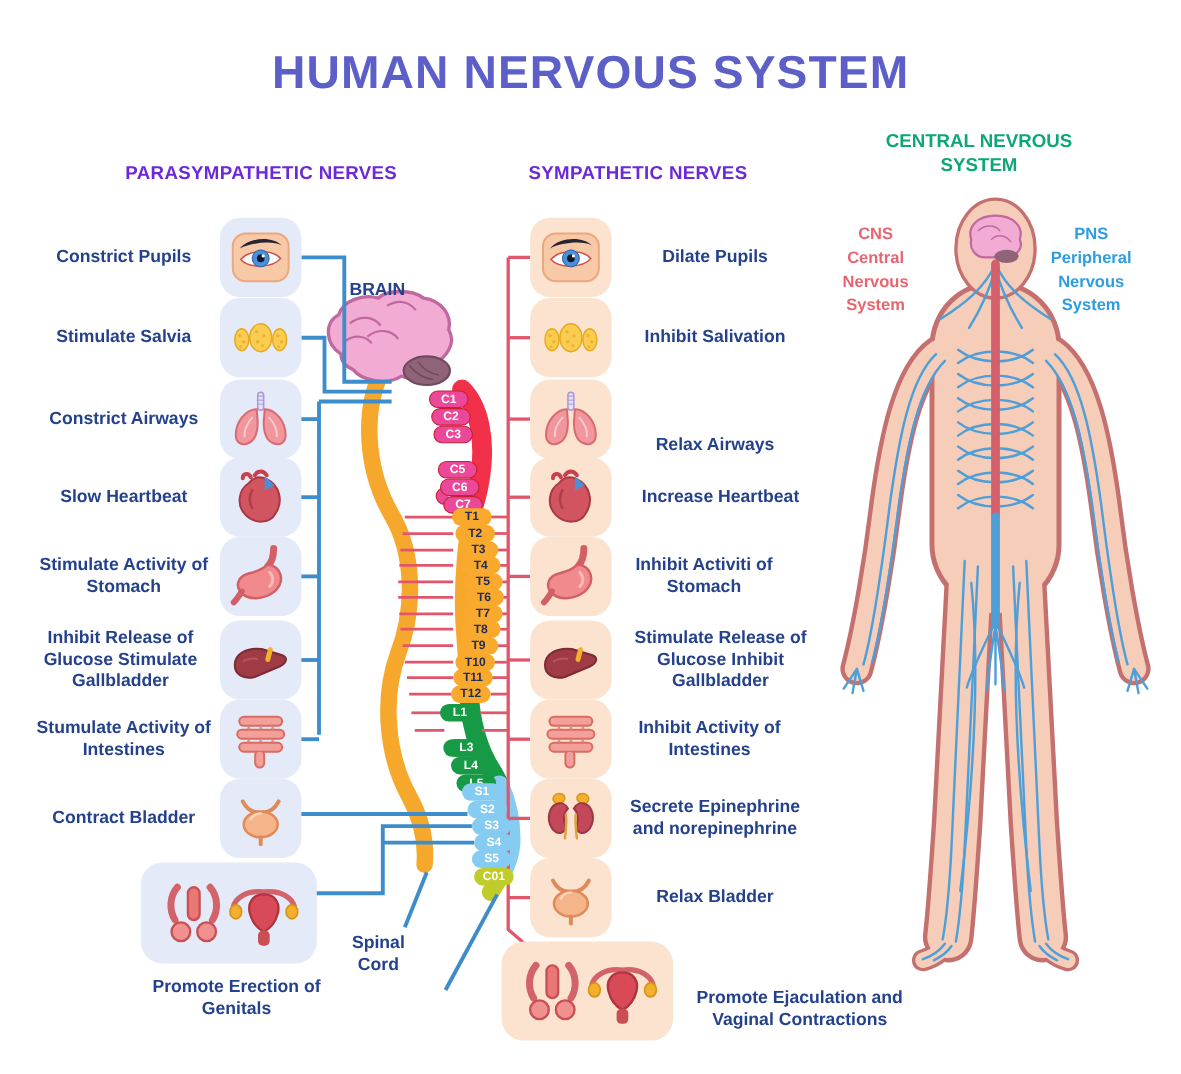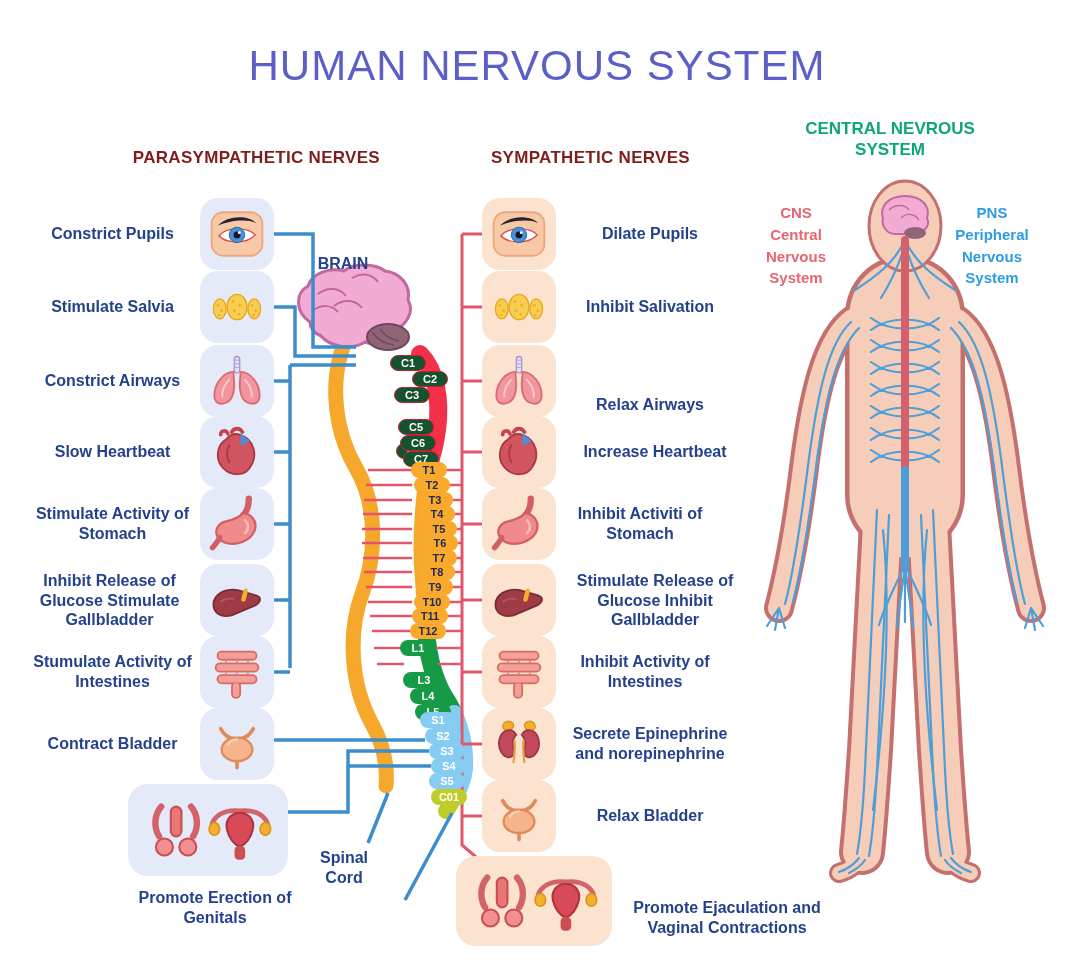--- a/index.html
+++ b/index.html
@@ -2,32 +2,32 @@
 <html><head>
 <meta charset="utf-8">
 <style>
   html,body{margin:0;padding:0;background:#fff;}
   .canvas{position:relative;width:1074px;height:976px;background:#ffffff;overflow:hidden;
           font-family:"Liberation Sans", sans-serif;}
   .abs{position:absolute;}
   svg.layer{position:absolute;inset:0;width:1074px;height:976px;pointer-events:none;}
   #art{z-index:1;} #lines{z-index:2;}
   .content{position:absolute;inset:0;z-index:3;}
-  .title{left:0;right:0;top:42px;text-align:center;color:#5b5fc7;font-size:42px;font-weight:400;letter-spacing:1px;}
-  .sect-h{color:#7f1d1d;font-size:17px;font-weight:800;text-align:right;letter-spacing:.3px;}
+  .title{left:0;right:0;top:42px;text-align:center;color:#5b5fc7;font-size:42px;font-weight:700;letter-spacing:1px;}
+  .sect-h{color:#6d28d9;font-size:17px;font-weight:800;text-align:center;letter-spacing:.3px;}
   .lbl{color:#24418c;font-size:16px;font-weight:700;line-height:1.22;text-align:center;transform:translateY(-50%);}
   .box{position:absolute;width:74px;height:72px;border-radius:18px;display:flex;align-items:center;justify-content:center;}
   .box-l{background:#e4eaf8;}
   .box-r{background:#fbe3d0;}
   .box svg{width:58px;height:58px;}
   .box-wide{position:absolute;border-radius:20px;display:flex;align-items:center;justify-content:center;}
   .box-wide svg{width:128px;height:68px;}
   .pill{position:absolute;width:36px;height:16px;border-radius:9px;display:flex;align-items:center;justify-content:center;
         font-size:11px;font-weight:800;line-height:1;z-index:3;box-sizing:border-box;}
-  .pill-c{background:#14532d;color:#fff;border:1px solid #c81f36;}
+  .pill-c{background:#ec4899;color:#fff;border:1px solid #c81f36;}
   .pill-t{background:#f9a92b;color:#232c56;}
   .pill-l{background:#179a46;color:#fff;}
   .pill-s{background:#85cbf2;color:#fff;}
   .pill-co{background:#c0cc2a;color:#fff;}
   .cns-h{left:792px;top:118px;width:196px;text-align:center;color:#0ba778;font-size:17px;font-weight:800;line-height:1.25;}
   .cns-t{color:#e86470;font-size:15px;font-weight:800;line-height:1.45;text-align:center;}
   .pns-t{color:#2d9ce0;font-size:15px;font-weight:800;line-height:1.45;text-align:center;}
   .small-note{color:#24418c;font-size:16px;font-weight:700;line-height:1.25;text-align:center;}
 </style>
 </head>
@@ -417,21 +417,21 @@
     </div>
     <div class="abs pns-t" style="left:942px;top:202px;width:100px;">
       <div>PNS</div>
       <div>Peripheral</div>
       <div>Nervous</div>
       <div>System</div>
     </div>
 
     <div id="pills">
         <span class="pill pill-c" style="left: 390px; top: 355px;">C1</span>
-        <span class="pill pill-c" style="left: 412px; top: 371px;">C2</span>
+        <span class="pill pill-c" style="left: 392px; top: 371px;">C2</span>
         <span class="pill pill-c" style="left: 394px; top: 387px;">C3</span>
         <span class="pill pill-c" style="left: 396px; top: 403px; margin-top: 40px;">C4</span>
         <span class="pill pill-c" style="left: 398px; top: 419px;">C5</span>
         <span class="pill pill-c" style="left: 400px; top: 435px;">C6</span>
         <span class="pill pill-c" style="left: 403px; top: 451px;">C7</span>
         <span class="pill pill-t" style="left: 411px; top: 462px;">T1</span>
         <span class="pill pill-t" style="left: 414px; top: 477px;">T2</span>
         <span class="pill pill-t" style="left: 417px; top: 492px;">T3</span>
         <span class="pill pill-t" style="left: 419px; top: 506px;">T4</span>
         <span class="pill pill-t" style="left: 421px; top: 521px;">T5</span>

